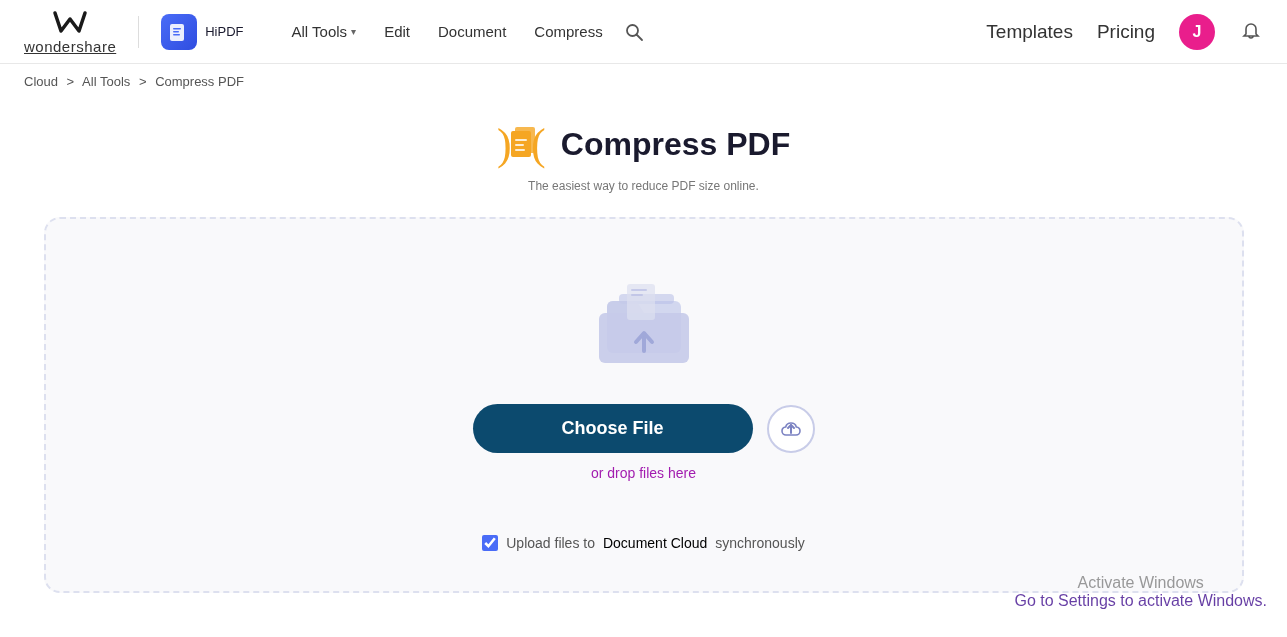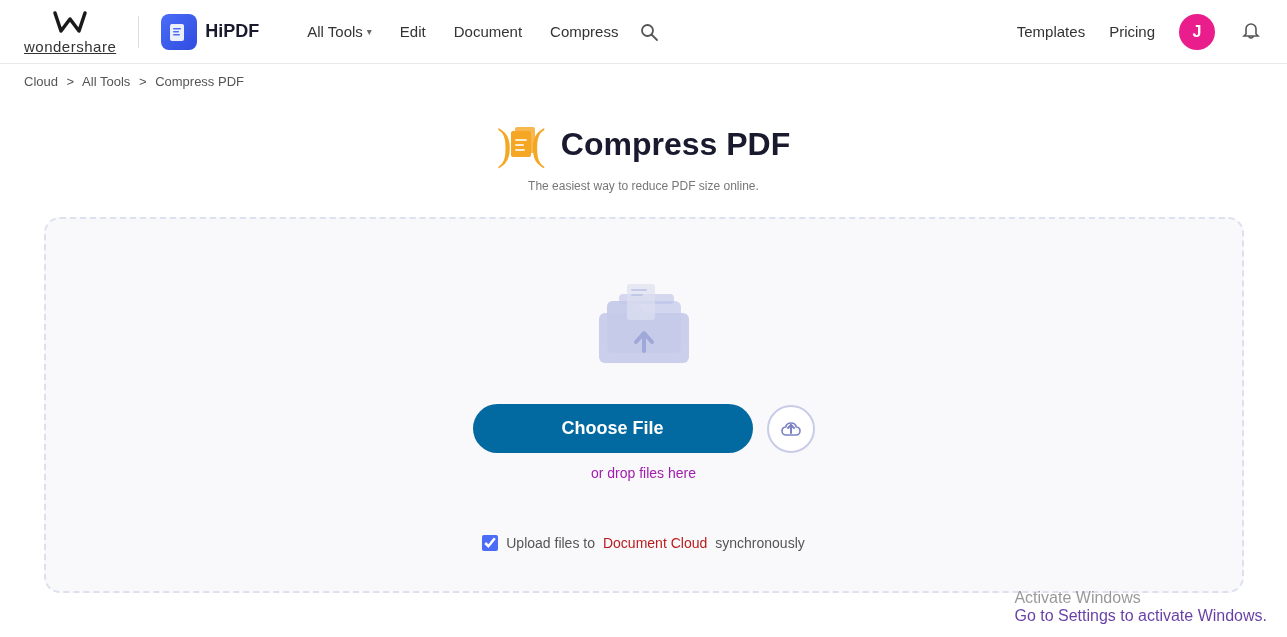--- a/index.html
+++ b/index.html
@@ -53,22 +53,22 @@
       background: linear-gradient(135deg, #4a6cf7, #2f4de0);
       border-radius: 8px;
       display: flex;
       align-items: center;
       justify-content: center;
       color: white;
       font-size: 10px;
       font-weight: bold;
     }
     .hipdf-label {
-      font-size: 18px;
-      font-weight: 700;
+      font-size: 13px;
+      font-weight: 400;
       color: #1a1a2e;
     }
     .nav-links {
       display: flex;
       align-items: center;
       gap: 4px;
       margin-left: 20px;
     }
     .nav-link {
       padding: 6px 12px;
@@ -94,21 +94,21 @@
       align-items: center;
       justify-content: center;
     }
     .nav-right {
       margin-left: auto;
       display: flex;
       align-items: center;
       gap: 24px;
     }
     .nav-right-link {
-      font-size: 15px;
+      font-size: 19px;
       color: #333;
       cursor: pointer;
     }
     .nav-avatar {
       width: 36px;
       height: 36px;
       border-radius: 50%;
       background: #e91e8c;
       display: flex;
       align-items: center;
@@ -196,21 +196,21 @@
     }
 
     
     .action-row {
       display: flex;
       align-items: center;
       gap: 14px;
       margin-bottom: 12px;
     }
     .choose-file-btn {
-      background: #0369a1;
+      background: #0c4a6e;
       color: white;
       border: none;
       border-radius: 30px;
       padding: 14px 60px;
       font-size: 18px;
       font-weight: 600;
       cursor: pointer;
       min-width: 280px;
       text-align: center;
     }
@@ -242,31 +242,31 @@
       color: #555;
       margin-top: 38px;
     }
     .upload-checkbox {
       width: 16px;
       height: 16px;
       accent-color: #4a6cf7;
       cursor: pointer;
     }
     .doc-cloud-link {
-      color: #b91c1c;
+      color: #000000;
       text-decoration: none;
       cursor: pointer;
     }
 
     
     .windows-watermark {
       position: fixed;
-      bottom: 12px;
+      bottom: 27px;
       right: 20px;
-      text-align: left;
+      text-align: center;
       opacity: 0.85;
     }
     .windows-watermark .ww-title {
       font-size: 16px;
       color: #888;
       font-weight: 400;
     }
     .windows-watermark .ww-sub {
       font-size: 16px;
       color: #4c1d95;

